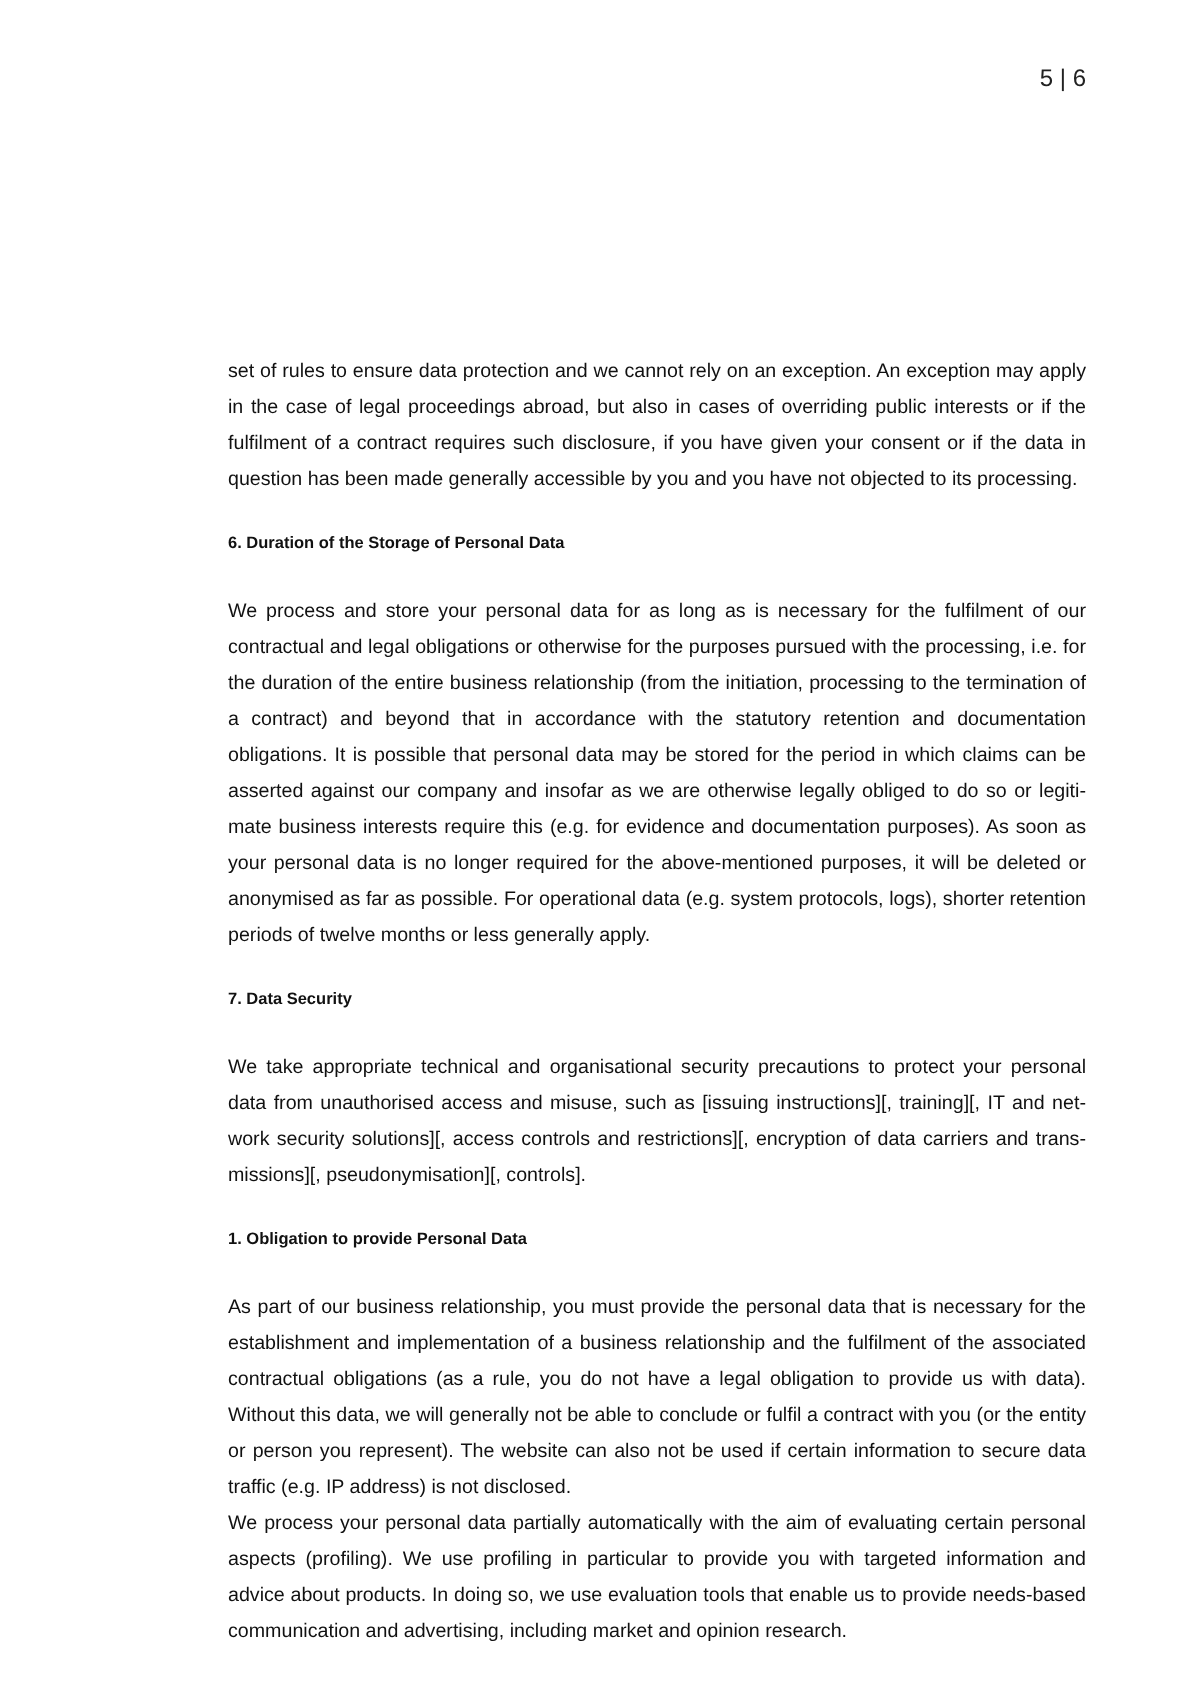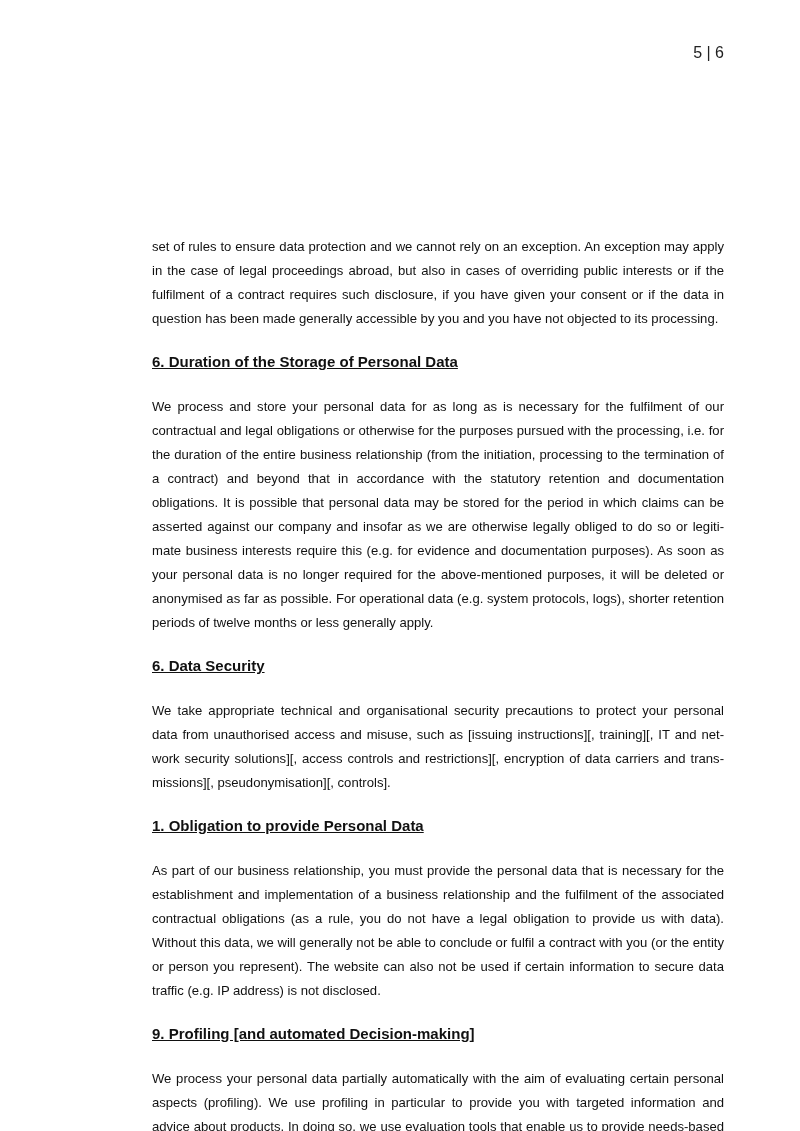--- a/index.html
+++ b/index.html
@@ -2,45 +2,44 @@
 <html><head>
   <meta charset="utf-8">
   <style>
     html, body { margin: 0; padding: 0; background: #ffffff; }
     body { width: 800px; height: 1131px; position: relative; overflow: hidden;
            font-family: "Liberation Sans", sans-serif; color: #111111; }
     .page-number { position: absolute; top: 44px; left: 640px; width: 84px; text-align: right;
                    font-size: 16px; color: #222; }
     .content { position: absolute; top: 187px; left: 152px; width: 572px; margin-top: 48px; }
     p { margin: 0; font-size: 13.1px; line-height: 24px; text-align: justify; }
-    h2 { margin: 0; font-size: 15px; font-weight: bold; line-height: 24px; text-decoration: underline; }
+    h2 { margin: 0; font-size: 11px; font-weight: bold; line-height: 24px; }
     .gap-h-before { margin-top: 19px; }
     .gap-h-after { margin-bottom: 21px; }
   </style>
 </head>
 <body>
 
 <div class="page-number">5 | 6</div>
 
 <div class="content">
   <p>set of rules to ensure data protection and we cannot rely on an exception. An exception may apply in the case of legal proceedings abroad, but also in cases of overriding public interests or if the fulfilment of a contract requires such disclosure, if you have given your consent or if the data in question has been made generally accessible by you and you have not objected to its processing.</p>
 
   <section>
     <h2 class="gap-h-before gap-h-after">6. Duration of the Storage of Personal Data</h2>
     <p>We process and store your personal data for as long as is necessary for the fulfilment of our contractual and legal obligations or otherwise for the purposes pursued with the processing, i.e. for the duration of the entire business relationship (from the initiation, processing to the termina­tion of a contract) and beyond that in accordance with the statutory retention and documentation obligations. It is possible that personal data may be stored for the period in which claims can be asserted against our company and insofar as we are otherwise legally obliged to do so or legiti­mate business interests require this (e.g. for evidence and documentation purposes). As soon as your personal data is no longer required for the above-mentioned purposes, it will be deleted or anonymised as far as possible. For operational data (e.g. system protocols, logs), shorter reten­tion periods of twelve months or less generally apply.</p>
   </section>
 
   <section>
-    <h2 class="gap-h-before gap-h-after">6. Data Security</h2>
+    <h2 class="gap-h-before gap-h-after">7. Data Security</h2>
     <p>We take appropriate technical and organisational security precautions to protect your personal data from unauthorised access and misuse, such as [issuing instructions][, training][, IT and net­work security solutions][, access controls and restrictions][, encryption of data carriers and trans­missions][, pseudonymisation][, controls].</p>
   </section>
 
   <section>
     <h2 class="gap-h-before gap-h-after">1. Obligation to provide Personal Data</h2>
     <p>As part of our business relationship, you must provide the personal data that is necessary for the establishment and implementation of a business relationship and the fulfilment of the associated contractual obligations (as a rule, you do not have a legal obligation to provide us with data). Without this data, we will generally not be able to conclude or fulfil a contract with you (or the entity or person you represent). The website can also not be used if certain information to secure data traffic (e.g. IP address) is not disclosed.</p>
   </section>
 
   <section>
-    <h2 class="gap-h-before gap-h-after">9. Profiling [and automated Decision-making]</h2>
     <p>We process your personal data partially automatically with the aim of evaluating certain personal aspects (profiling). We use profiling in particular to provide you with targeted information and advice about products. In doing so, we use evaluation tools that enable us to provide needs-based communication and advertising, including market and opinion research.</p>
 
   </section>
 </div>
 
 </body></html>

